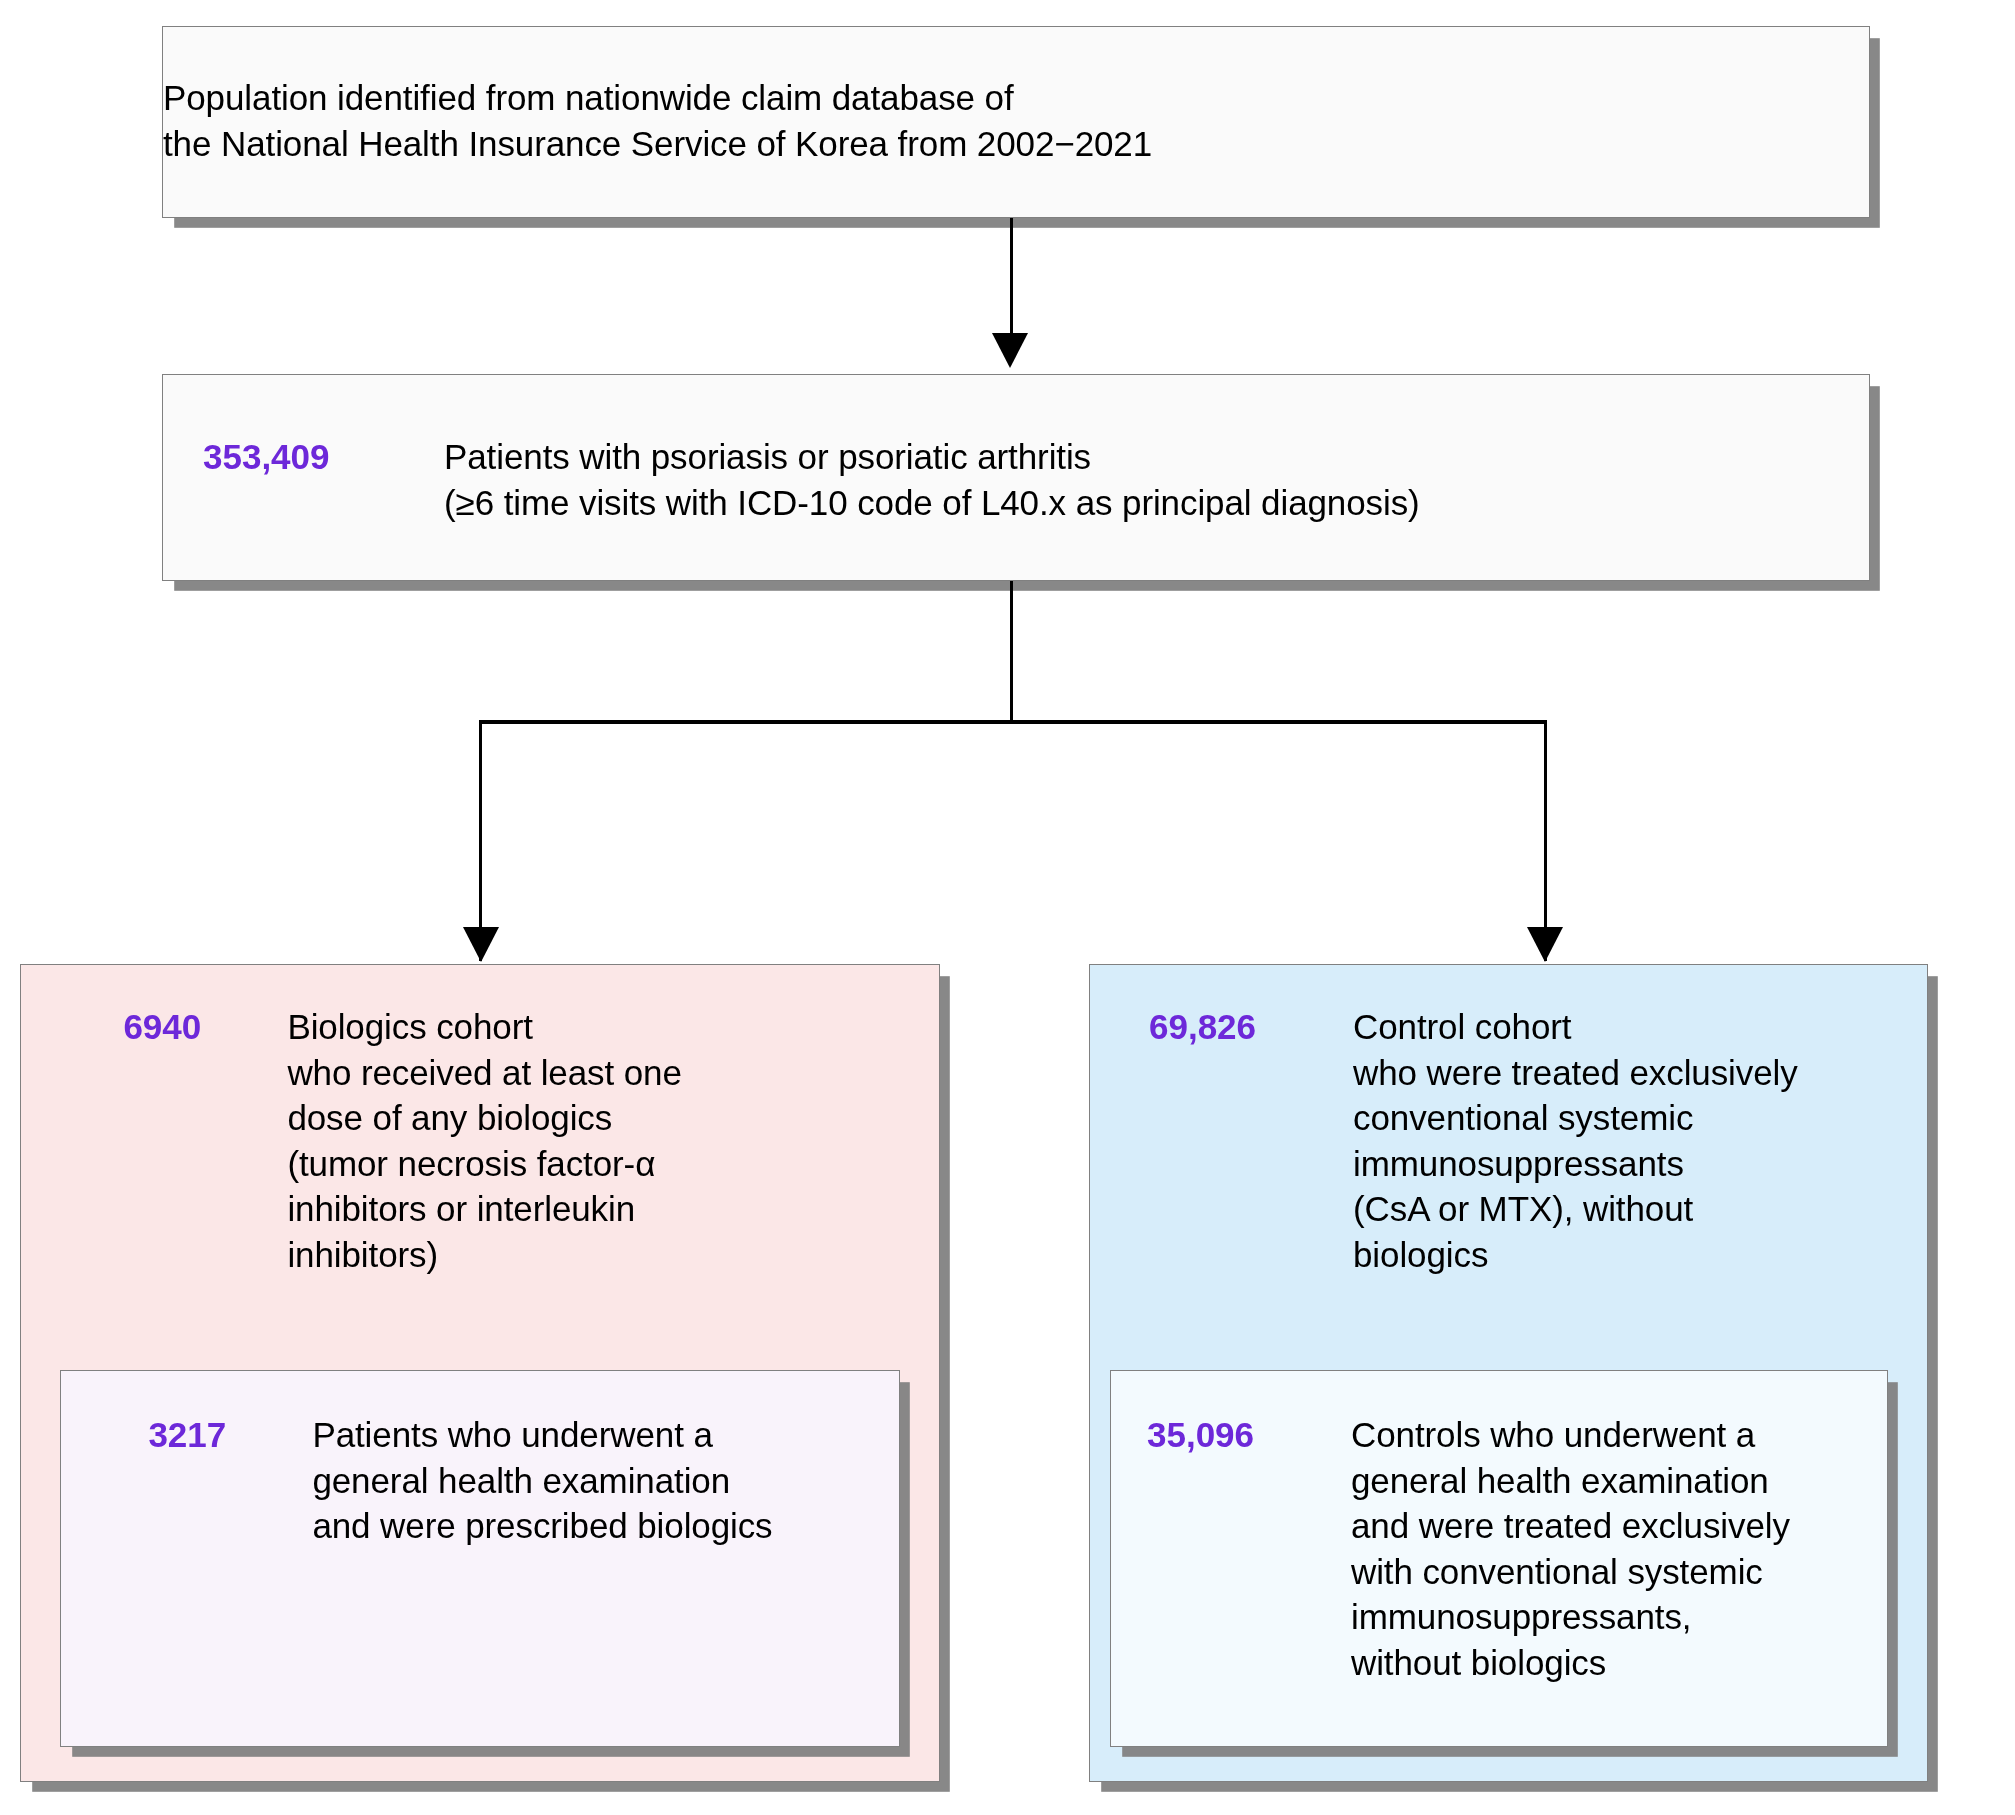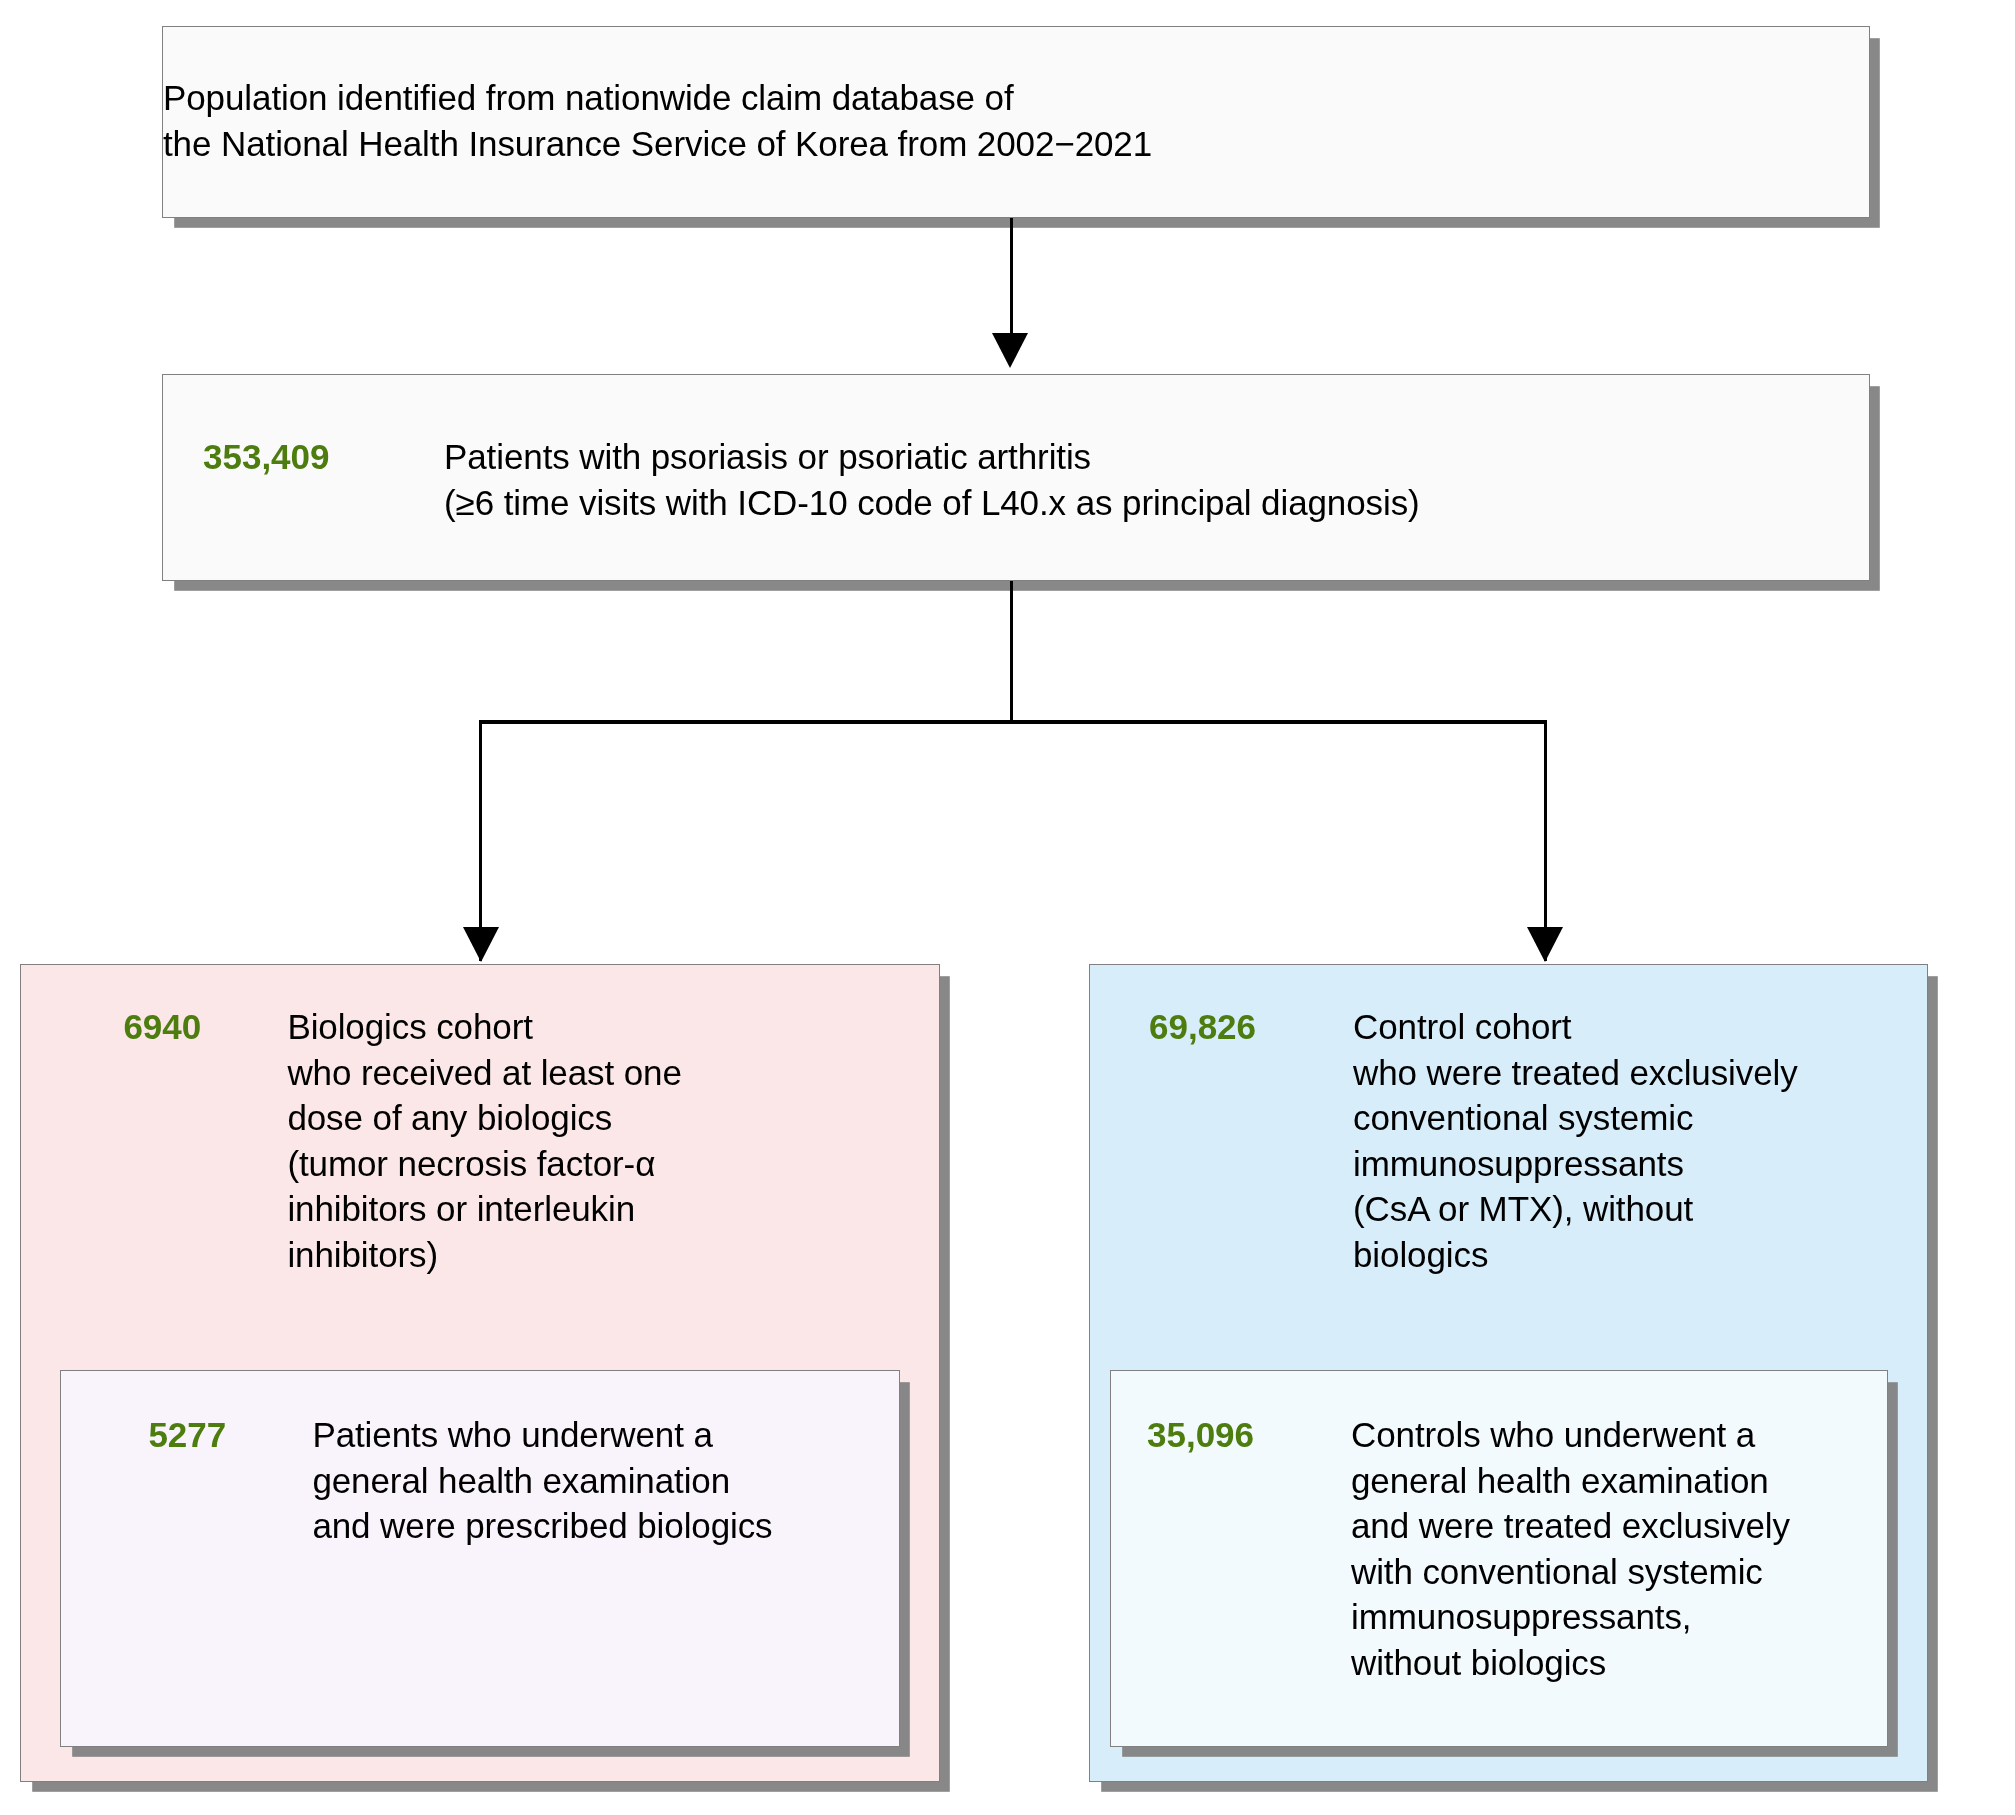--- a/index.html
+++ b/index.html
@@ -36,21 +36,21 @@
   .txt {
     color: #000000;
     font-size: 35px;
     line-height: 1.30;
     white-space: pre-line;
     letter-spacing: -0.1px;
   }
   .txt-center {
   }
   .num {
-    color: #4d7c0f;
+    color: #6d28d9;
     font-size: 35px;
     font-weight: bold;
     line-height: 1.30;
     white-space: nowrap;
   }
   .row {
     position: absolute;
     display: flex;
     align-items: flex-start;
   }
@@ -109,21 +109,21 @@
       <div class="txt">Biologics cohort
 who received at least one
 dose of any biologics
 (tumor necrosis factor-α
 inhibitors or interleukin
 inhibitors)</div>
     </div>
 
     <div class="box box-inner-pink" style="left:39px; top:405px; width:840px; height:377px;">
       <div class="row" style="left:87px; top:41px;">
-        <div class="num" style="width:164px;">5277</div>
+        <div class="num" style="width:164px;">3217</div>
         <div class="txt">Patients who underwent a
 general health examination
 and were prescribed biologics</div>
       </div>
     </div>
   </div>
 
   <div class="box box-blue" style="left:1089px; top:964px; width:839px; height:818px;">
     <div class="row" style="left:59px; top:39px;">
       <div class="num" style="width:204px;">69,826</div>

